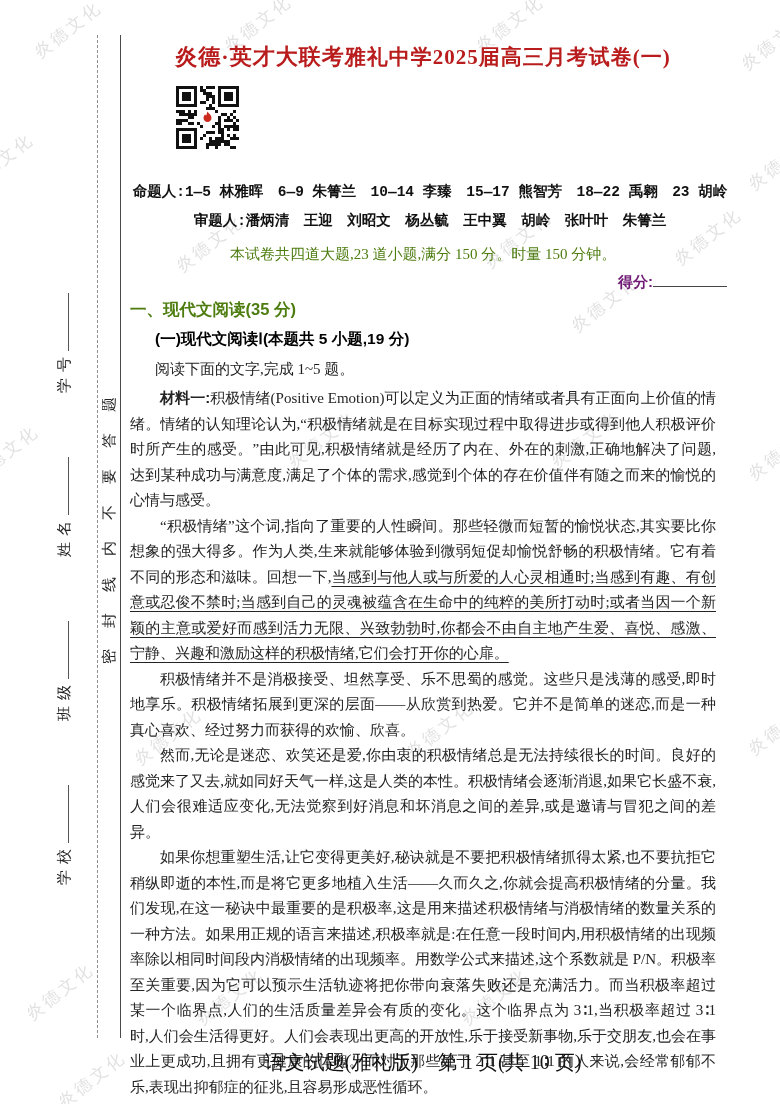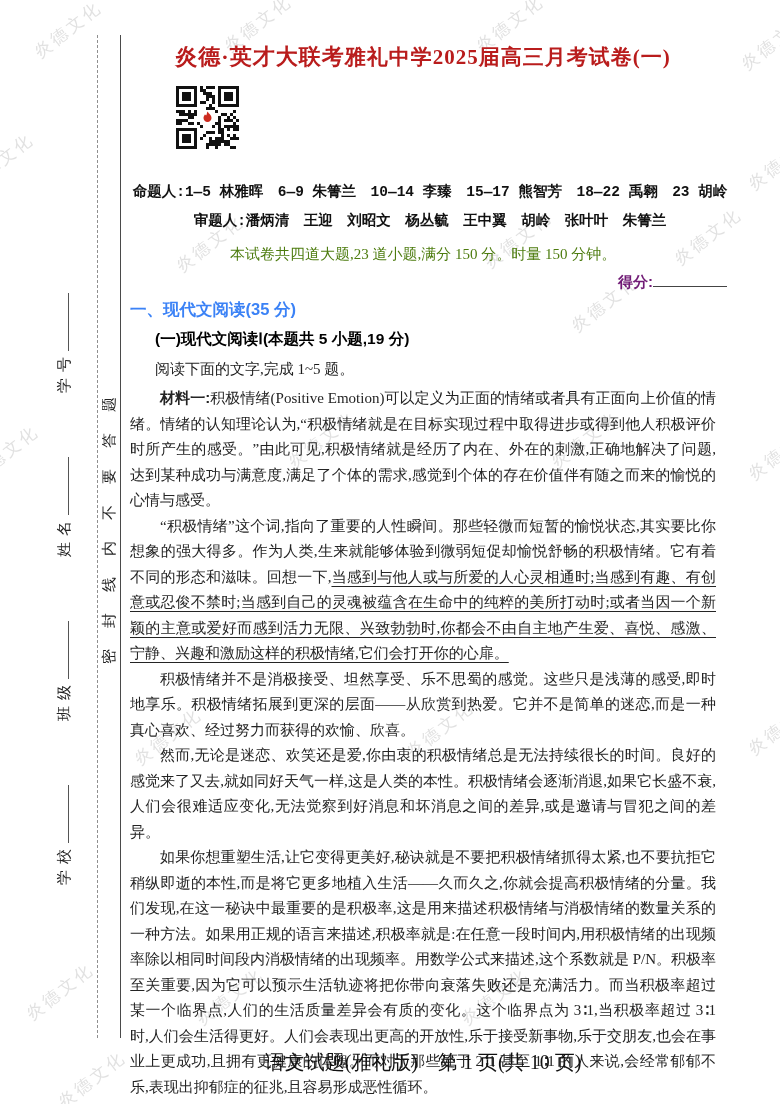--- a/index.html
+++ b/index.html
@@ -29,21 +29,21 @@
   .people{position:absolute;left:130px;width:600px;text-align:center;font-size:14.5px;font-weight:bold;
           font-family:Liberation Mono, monospace;color:#111;white-space:nowrap;}
   .proposers{top:182px;}
   .reviewers{top:211px;}
   .note{position:absolute;left:130px;top:245px;width:586px;text-align:center;font-size:15px;color:#4d7c0f;}
   .score{position:absolute;left:618px;top:272px;font-size:15px;font-weight:bold;
          font-family:"Liberation Sans",sans-serif;color:#701a75;}
   .score-line{display:inline-block;width:74px;height:14px;border-bottom:1.5px solid #444;}
   
   .content{position:absolute;left:130px;top:299px;width:586px;}
-  .sec-h{margin:0 0 8px 0;font-size:16.5px;font-weight:bold;font-family:"Liberation Sans",sans-serif;color:#3b82f6;}
+  .sec-h{margin:0 0 8px 0;font-size:16.5px;font-weight:bold;font-family:"Liberation Sans",sans-serif;color:#4d7c0f;}
   .sub-h{margin:0 0 8px 0;padding-left:25px;font-size:15.5px;font-weight:bold;
          font-family:"Liberation Sans",sans-serif;color:#000;}
   .instr{margin:0 0 5px 0;padding-left:25px;font-size:15px;line-height:22px;}
   .para{margin:0;font-size:15px;line-height:25.5px;text-align:justify;text-indent:2em;color:#242424;}
   .para b{font-family:"Liberation Sans",sans-serif;}
   .uline{text-decoration:underline;text-underline-offset:4px;text-decoration-thickness:1px;}
   .citation{margin:0;font-size:15px;line-height:24px;text-align:right;padding-right:6px;color:#242424;}
   
   .page-info{position:absolute;left:130px;top:1049px;width:586px;text-align:center;font-size:20px;color:#111;}
   .promo{position:absolute;left:0;top:1124px;width:752px;text-align:center;font-size:15.5px;font-weight:bold;

